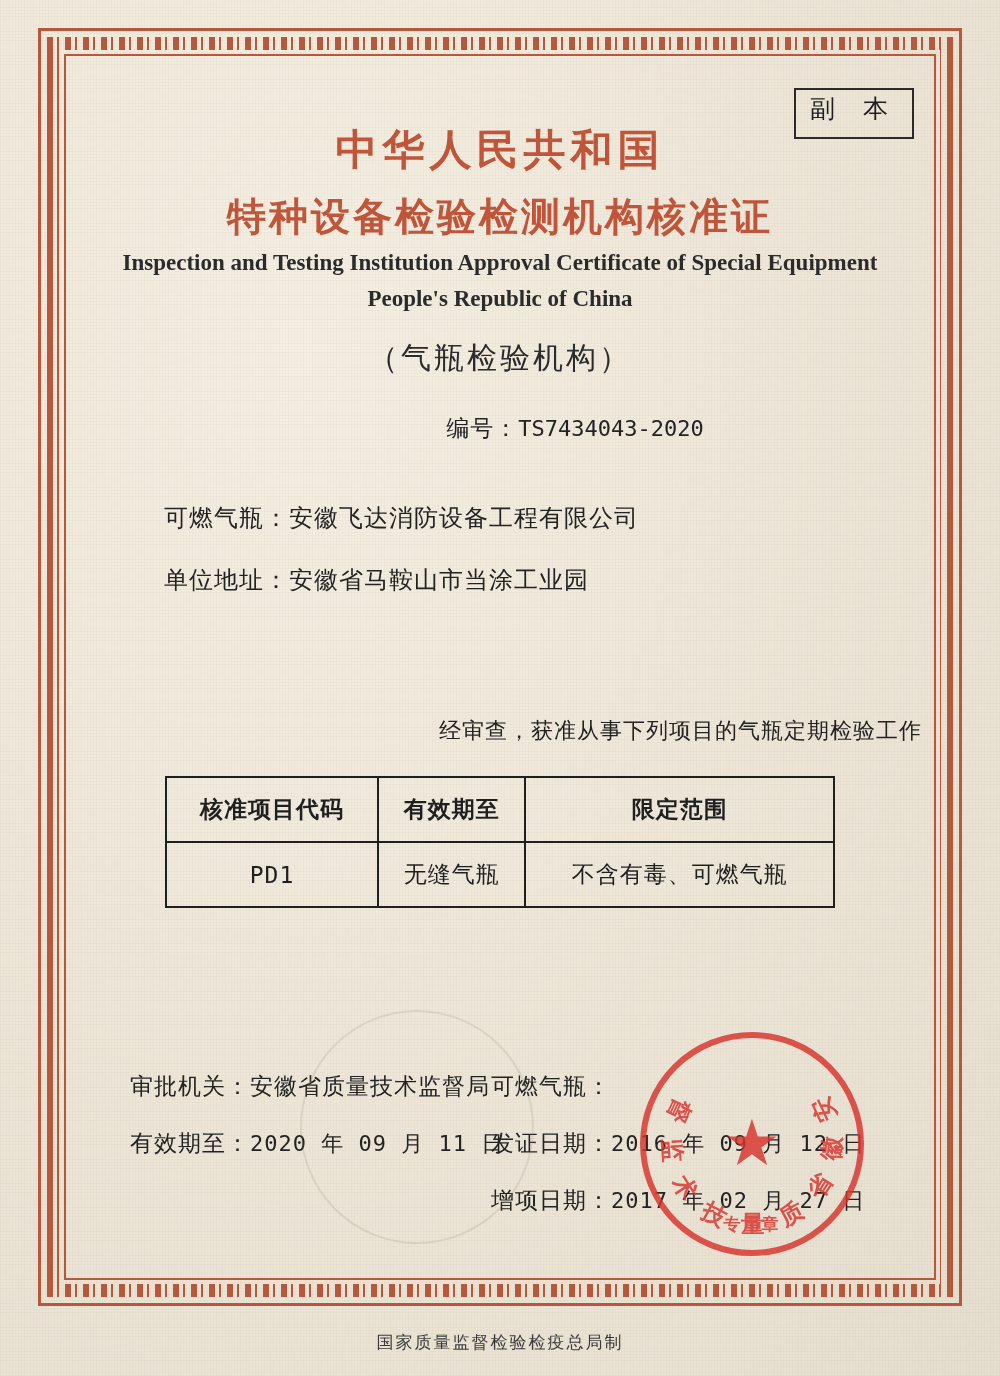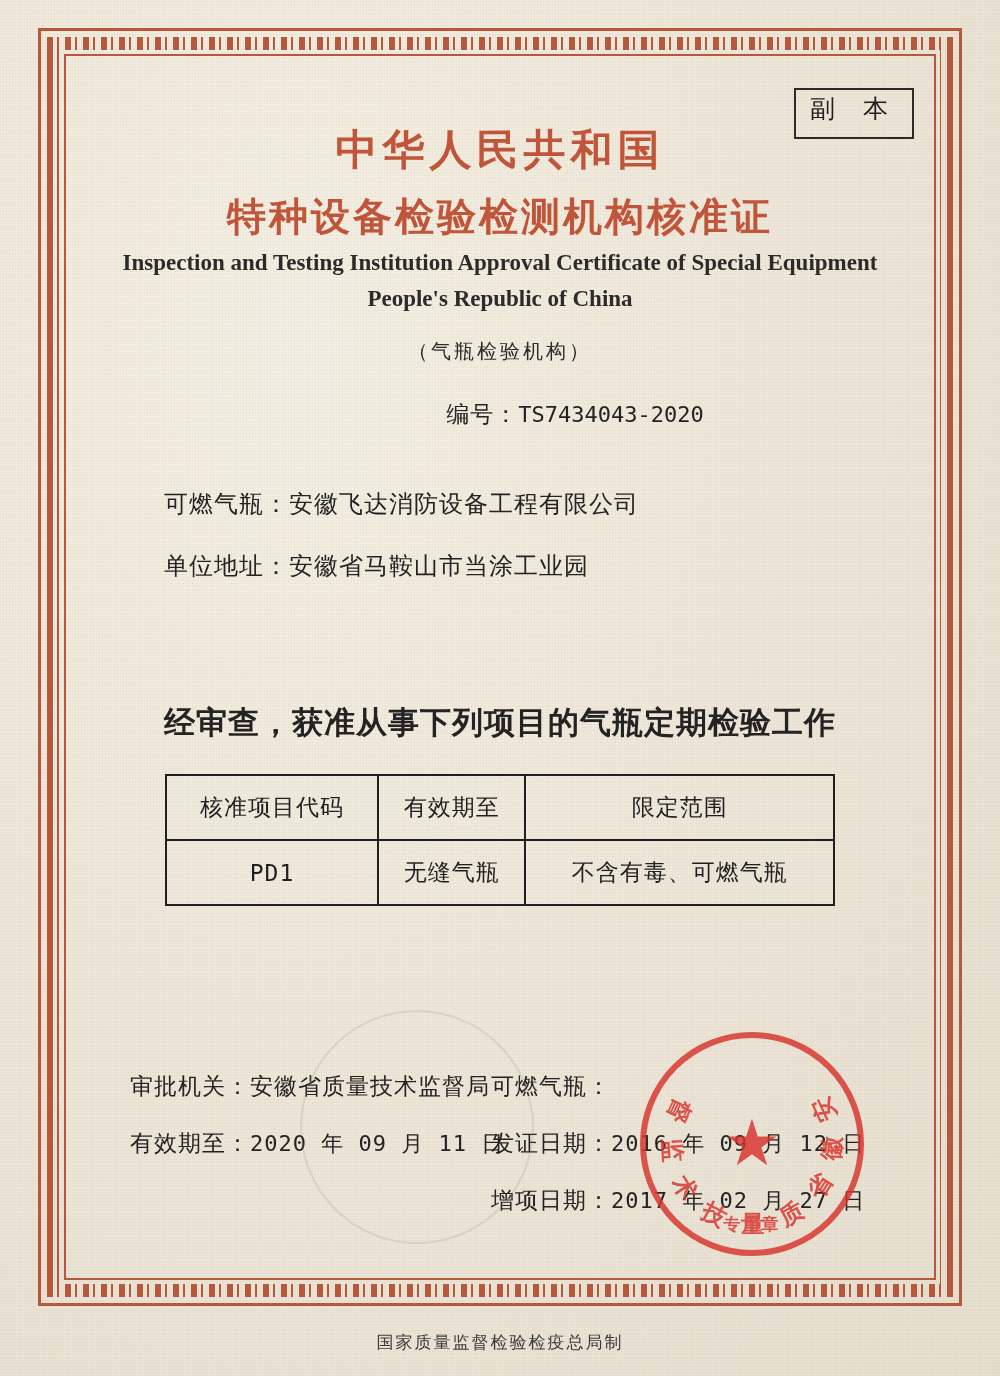--- a/index.html
+++ b/index.html
@@ -120,21 +120,21 @@
     margin-top: 10px;
     font-family: "Liberation Serif", serif;
     font-weight: bold;
     font-size: 23px;
     color: #2b2b2b;
   }
   .subtitle-cn {
     text-align: center;
     margin-top: 26px;
     font-family: "DejaVu Sans", sans-serif;
-    font-size: 20px;
+    font-size: 30px;
     letter-spacing: 3px;
     color: #2b2b2b;
   }
 
   .serial-row {
     margin-top: 34px;
     text-align: center;
     padding-left: 150px;
     font-family: "DejaVu Sans", sans-serif;
     font-size: 23px;
@@ -152,45 +152,44 @@
     margin-top: 30px;
     font-family: "DejaVu Sans", sans-serif;
     font-size: 24px;
     color: #232323;
     letter-spacing: 1px;
   }
   .field.first { margin-top: 58px; }
 
   .statement {
     margin-top: 120px;
-    text-align: center;
-    font-family: "DejaVu Sans", sans-serif;
-    font-size: 31px;
+    text-align: right;
+    font-family: "DejaVu Sans", sans-serif;
+    font-size: 22px;
     color: #232323;
     letter-spacing: 1px;
-    font-weight: bold;
   }
 
   table.approved {
     margin: 30px auto 0 auto;
     border-collapse: collapse;
     width: 670px;
     background: rgba(255,255,255,0.04);
   }
   table.approved th,
   table.approved td {
     border: 2px solid #1f1f1f;
     text-align: center;
     font-family: "DejaVu Sans", sans-serif;
     font-size: 23px;
     color: #1f1f1f;
     padding: 16px 6px;
     letter-spacing: 1px;
   }
-  table.approved th { font-weight: normal; }
+  table.approved th { font-weight: bold; }
   table.approved td.code {
     font-family: "DejaVu Sans Mono", monospace;
     font-size: 23px;
     letter-spacing: 1px;
   }
 
   .footer-block {
     position: absolute;
     left: 0;
     right: 0;

